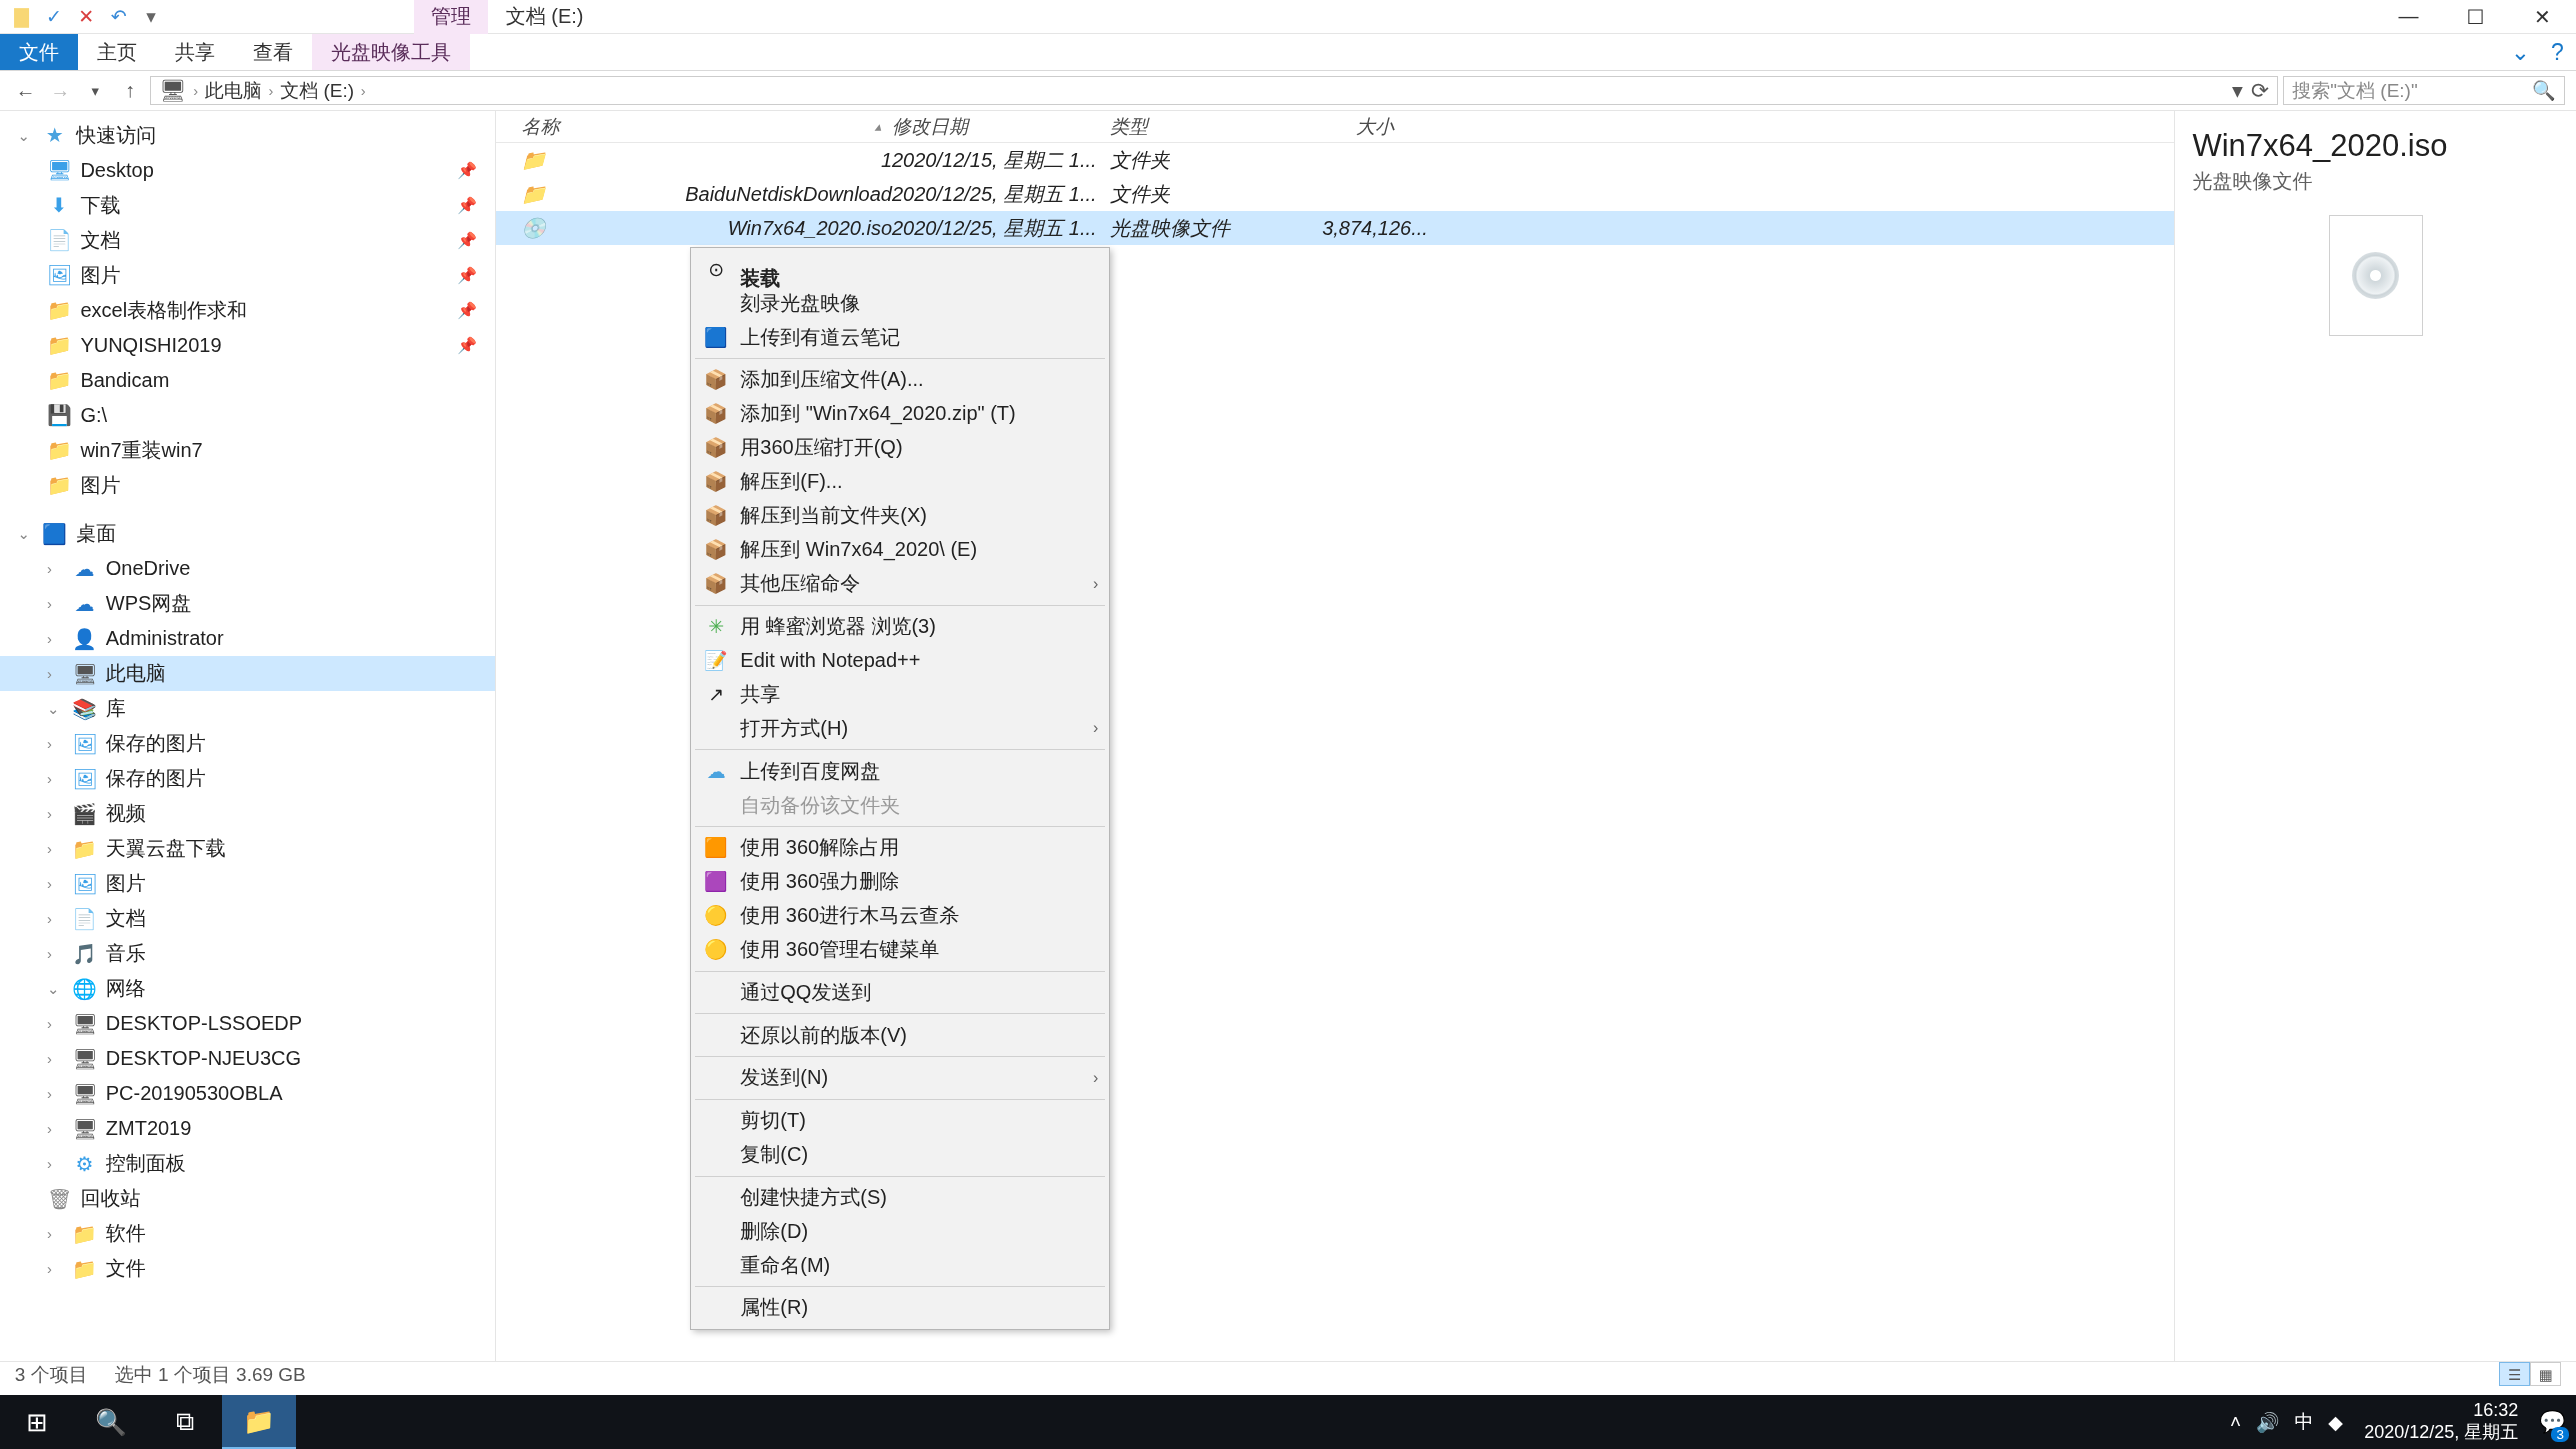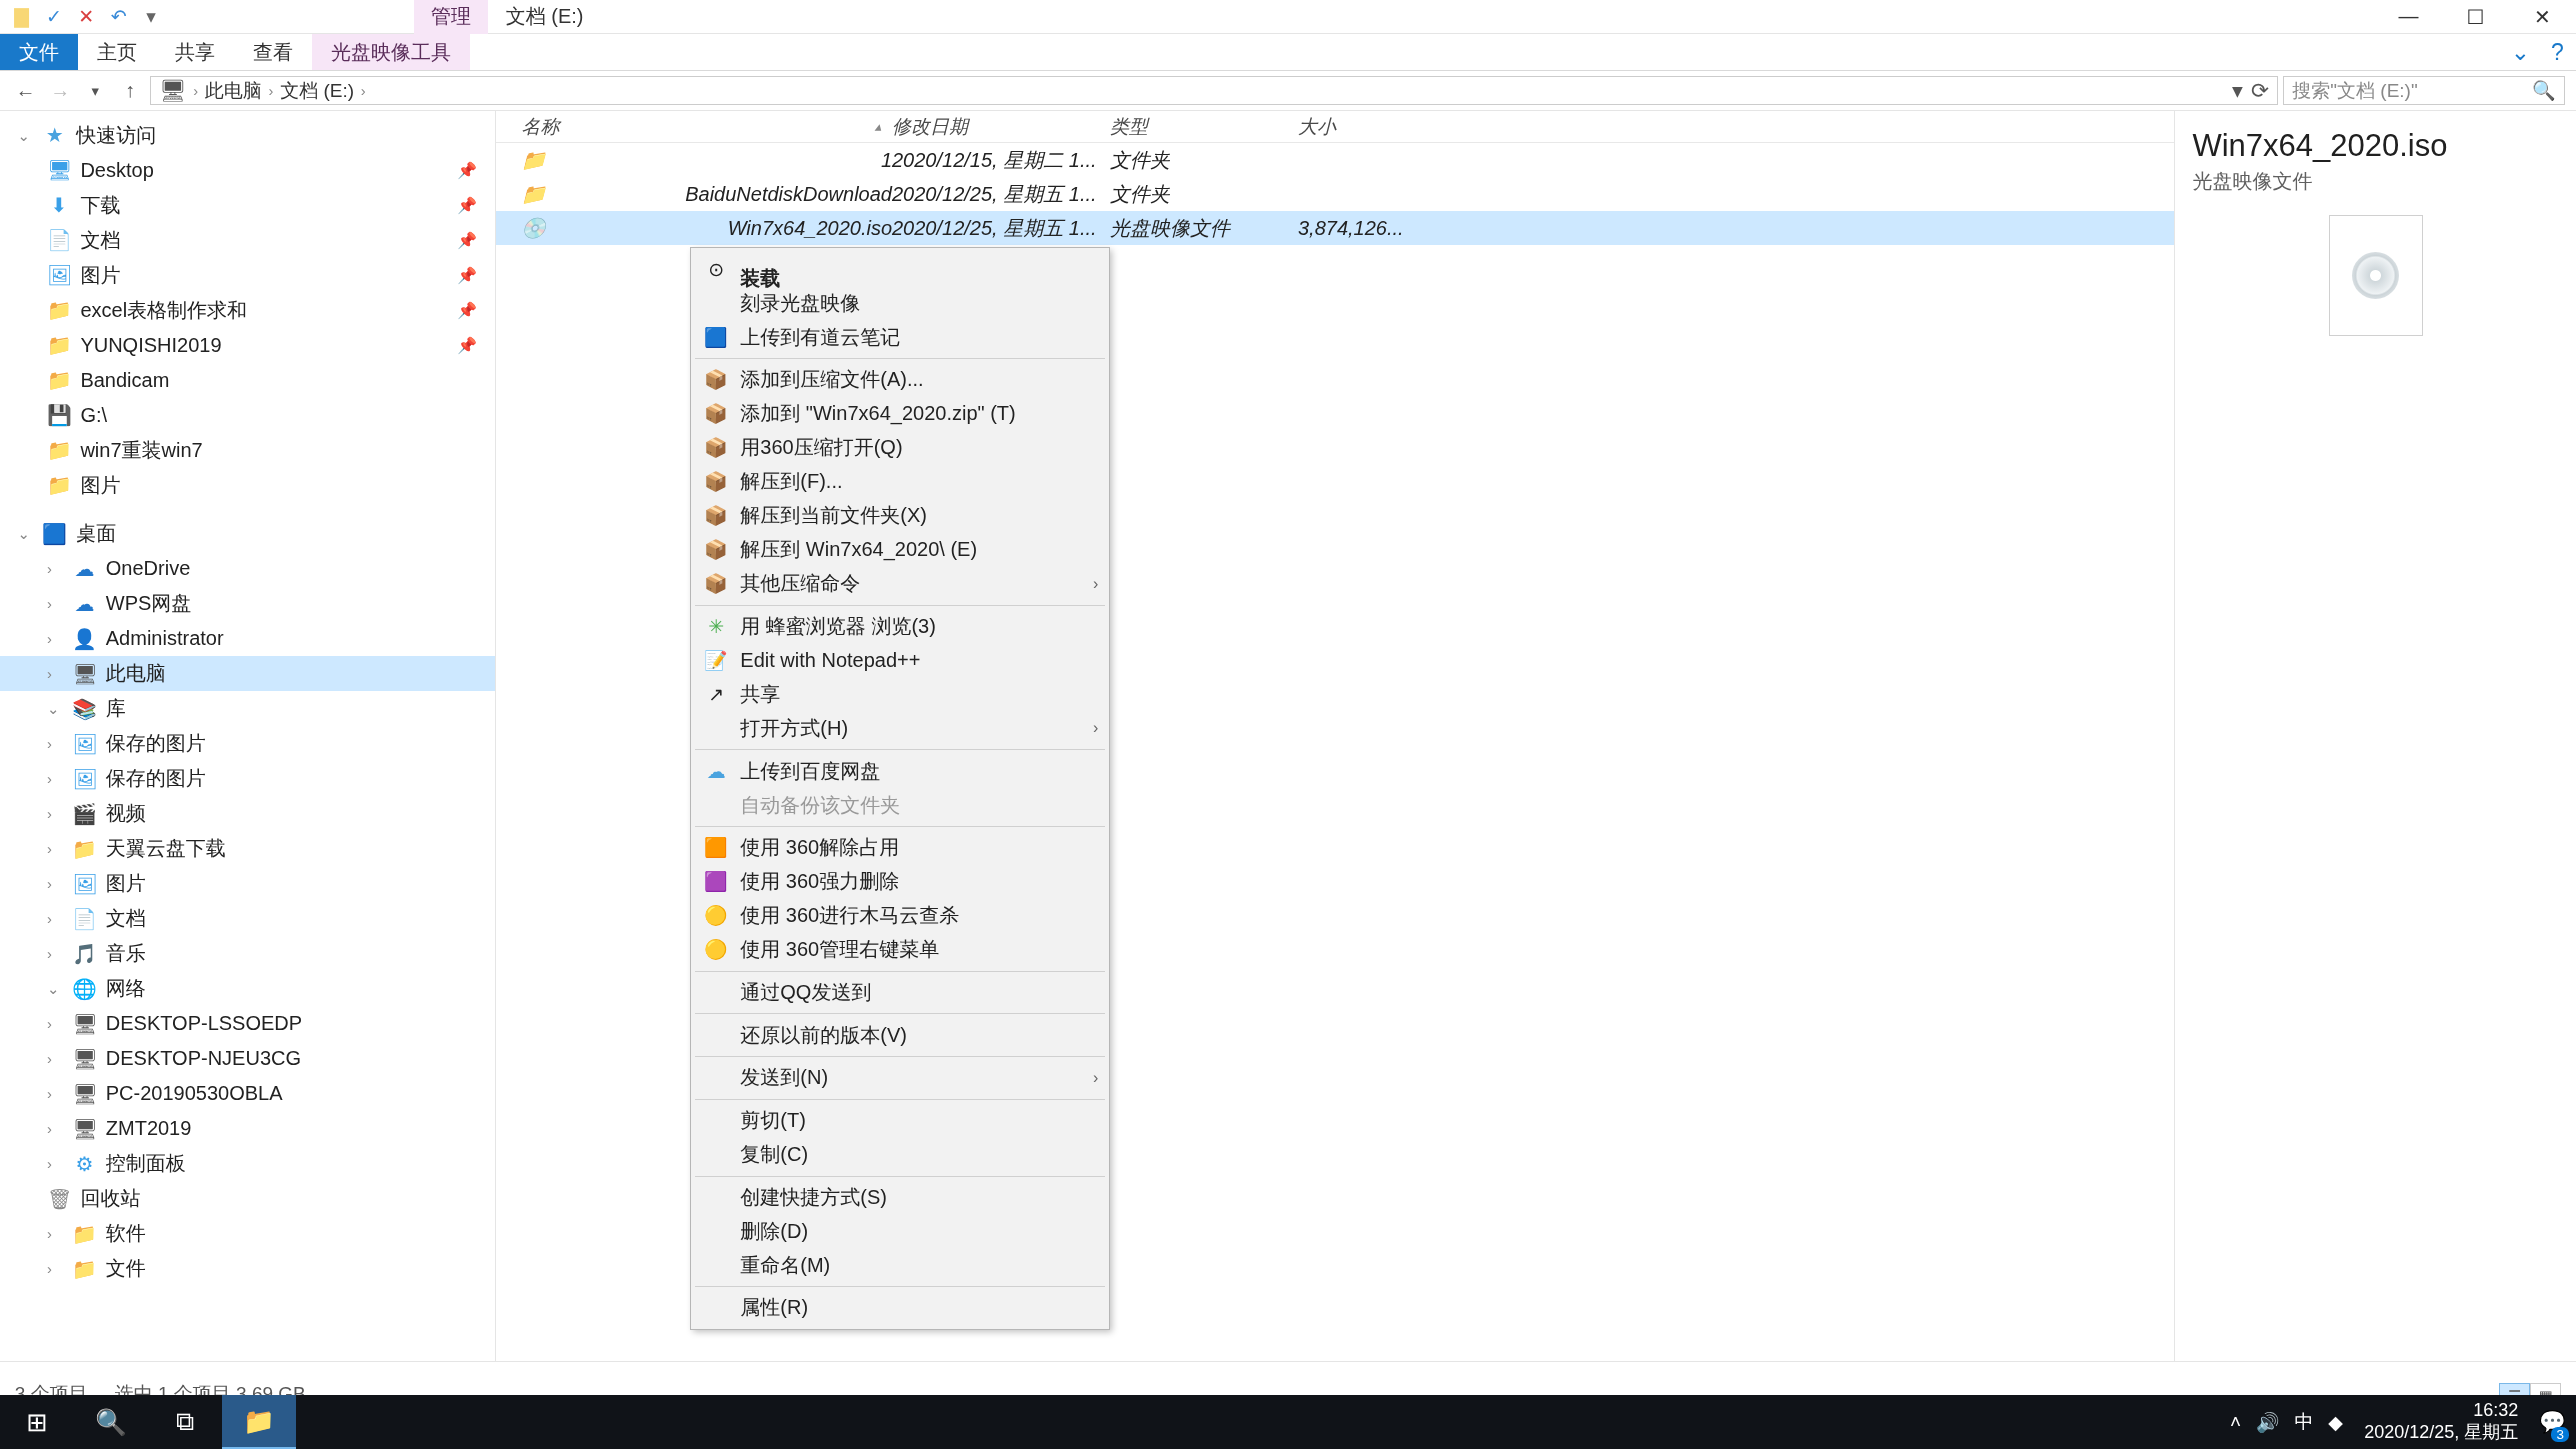--- a/index.html
+++ b/index.html
@@ -43,36 +43,36 @@
 .indent2 { padding-left: 47px; }
 .tree-item .pin { margin-left: auto; margin-right: 17.4px; color: #888; font-size: 16px; }
 .tree-sep { height: 13.4px; }
 
 .center { flex: 1; position: relative; font-style: italic; }
 .list-header { display: flex; height: 32px; align-items: center; border-bottom: 0.7px solid #e8e8e8; color: #4a4a4a; font-size: 19px; }
 .col-name { width: 396px; padding-left: 25.5px; display:flex; align-items:center; justify-content:space-between;}
 .sort-ind{ font-size:13.4px; color:#888; margin-right:10.7px;}
 .col-date { width: 218px; }
 .col-type { width: 188px; }
-.col-size { width: 154px; text-align: left; }
+.col-size { width: 154px; text-align: center; }
 .file-row { display: flex; height: 34px; align-items: center; font-size: 20px; color: #222; }
 .file-row.sel { background: #cde8ff; }
 .file-row .col-name { display: flex; align-items: center; gap: 9.4px; }
 .fic { width: 21.5px; text-align: center; }
 
 .right { width: 402px; border-left: 0.7px solid #e5e5e5; padding: 17.4px; }
 .d-title { font-size: 31px; color: #202020; margin-bottom: 4px; }
 .d-sub { font-size: 20px; color: #606060; margin-bottom: 20px; }
 .thumb { width: 94px; height: 121px; border: 0.7px solid #d0d0d0; margin: 20px auto 34px; display: flex; align-items: center; justify-content: center; }
 .thumb .disc { width: 47px; height: 47px; border-radius: 50%; background: radial-gradient(circle,#fff 15%, #d0d8dc 18%, #eef2f4 55%, #ccd4d8 60%, #eef2f4 90%); }
 .meta { display: grid; grid-template-columns: 101px 1fr; gap: 8px 13.4px; font-size: 19px; color: #555; }
 .meta .v { color: #333; }
 
 
-.status { height: 46px; border-top: 0.7px solid #e5e5e5; display: flex; align-items: flex-end; padding: 0 14.8px; font-size: 19px; color: #555; gap: 27px; }
+.status { height: 46px; border-top: 0.7px solid #e5e5e5; display: flex; align-items: flex-start; padding: 0 14.8px; font-size: 19px; color: #555; gap: 27px; }
 .status .spacer { flex: 1; }
 .view-toggle { display:flex; }
 .vt { width:31px; height:24px; border:0.7px solid #ccc; display:flex; align-items:center; justify-content:center; font-size:14.8px;}
 .vt.active{ background:#cde8ff; border-color:#7ab8e8;}
 
 
 .taskbar { position: absolute; bottom: 0; left: 0; right: 0; height: 54px; background: #101318; display: flex; align-items: center; color: #fff; }
 .tb-btn { width: 74px; height: 54px; display: flex; align-items: center; justify-content: center; font-size: 25.5px; }
 .tb-btn.active { background: #2a5a8a; border-bottom: 2.7px solid #76b9ed; }
 .tb-spacer { flex: 1; }

